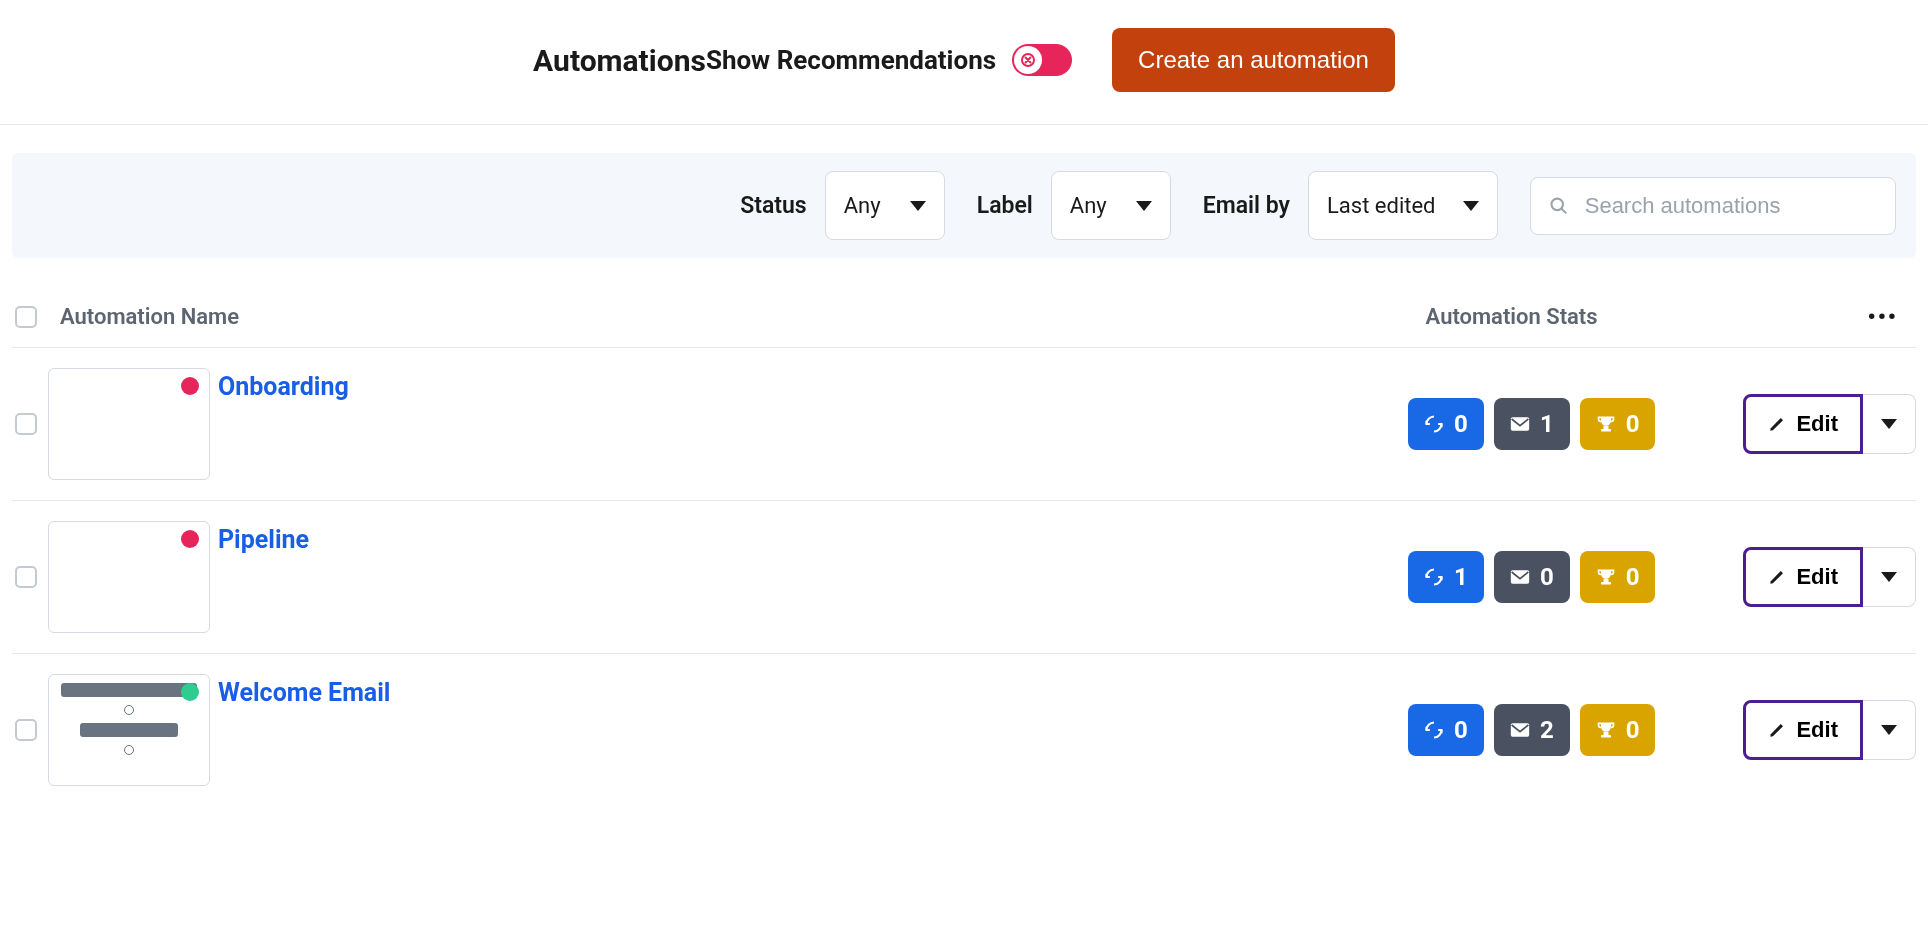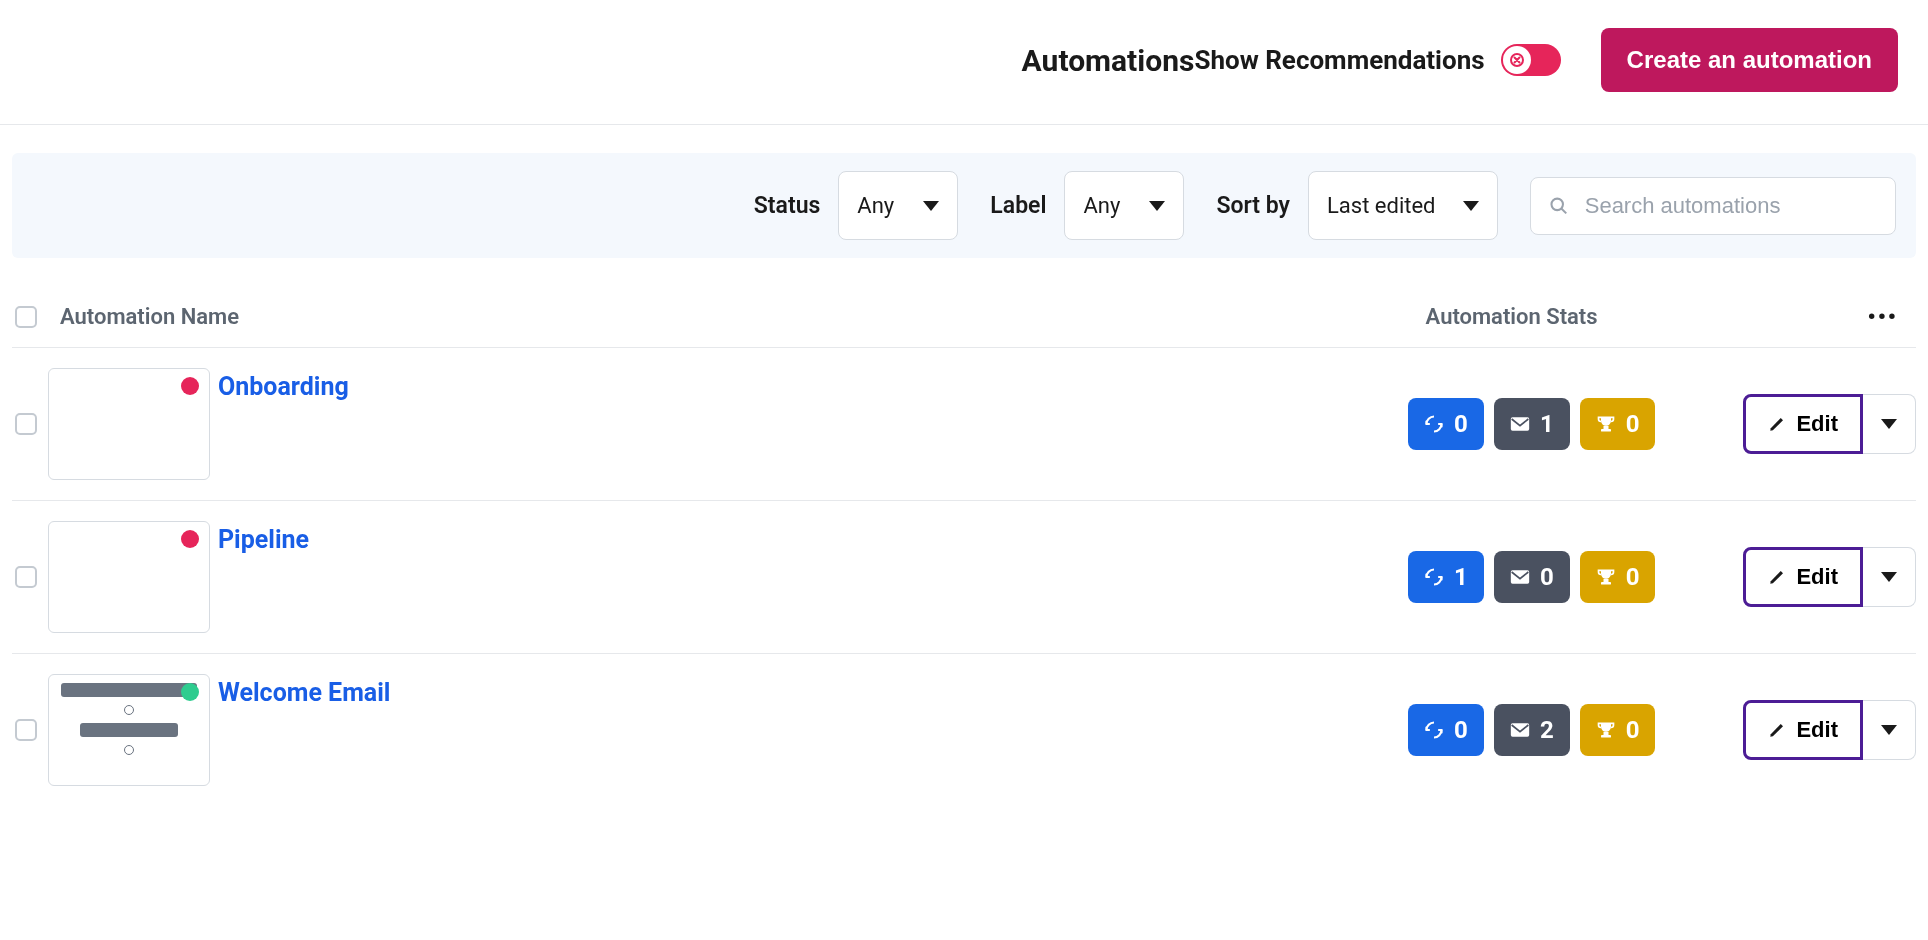--- a/index.html
+++ b/index.html
@@ -8,21 +8,21 @@
     padding: 0;
     font-family: -apple-system, BlinkMacSystemFont, "Segoe UI", Roboto, Helvetica, Arial, sans-serif;
     background: #fff;
     color: #1a1a1a;
   }
 
   
   .top-header {
     display: flex;
     align-items: center;
-    justify-content: flex-end;
+    justify-content: center;
     padding: 28px 30px 32px 30px;
     border-bottom: 1px solid #e6e8eb;
   }
   .page-title {
     font-size: 30px;
     font-weight: 700;
   }
   .top-right {
     display: flex;
     align-items: center;
@@ -52,26 +52,26 @@
     width: 28px;
     height: 28px;
     border-radius: 50%;
     background: #fff;
     display: flex;
     align-items: center;
     justify-content: center;
   }
   .toggle-knob svg { display:block; }
   .btn-primary {
-    background: #be185d;
+    background: #c2410c;
     color: #fff;
     border: none;
     border-radius: 8px;
     font-size: 24px;
-    font-weight: 700;
+    font-weight: 400;
     padding: 18px 26px;
     cursor: pointer;
   }
 
   
   .filter-bar {
     margin: 28px 12px;
     background: #f4f8fd;
     border-radius: 6px;
     padding: 18px 20px;
@@ -308,21 +308,21 @@
 
   <div class="select-pair">
     <div class="select-label">Label</div>
     <div class="select-box">
       <span>Any</span>
       <span class="caret-down"></span>
     </div>
   </div>
 
   <div class="select-pair">
-    <div class="select-label">Sort by</div>
+    <div class="select-label">Email by</div>
     <div class="select-box" style="min-width:190px;">
       <span>Last edited</span>
       <span class="caret-down"></span>
     </div>
   </div>
 
   <div class="search-box">
     <svg width="22" height="22" viewBox="0 0 24 24" fill="none" stroke="#9aa2ac" stroke-width="2.5">
       <circle cx="10" cy="10" r="7"></circle>
       <line x1="21" y1="21" x2="15" y2="15"></line>

